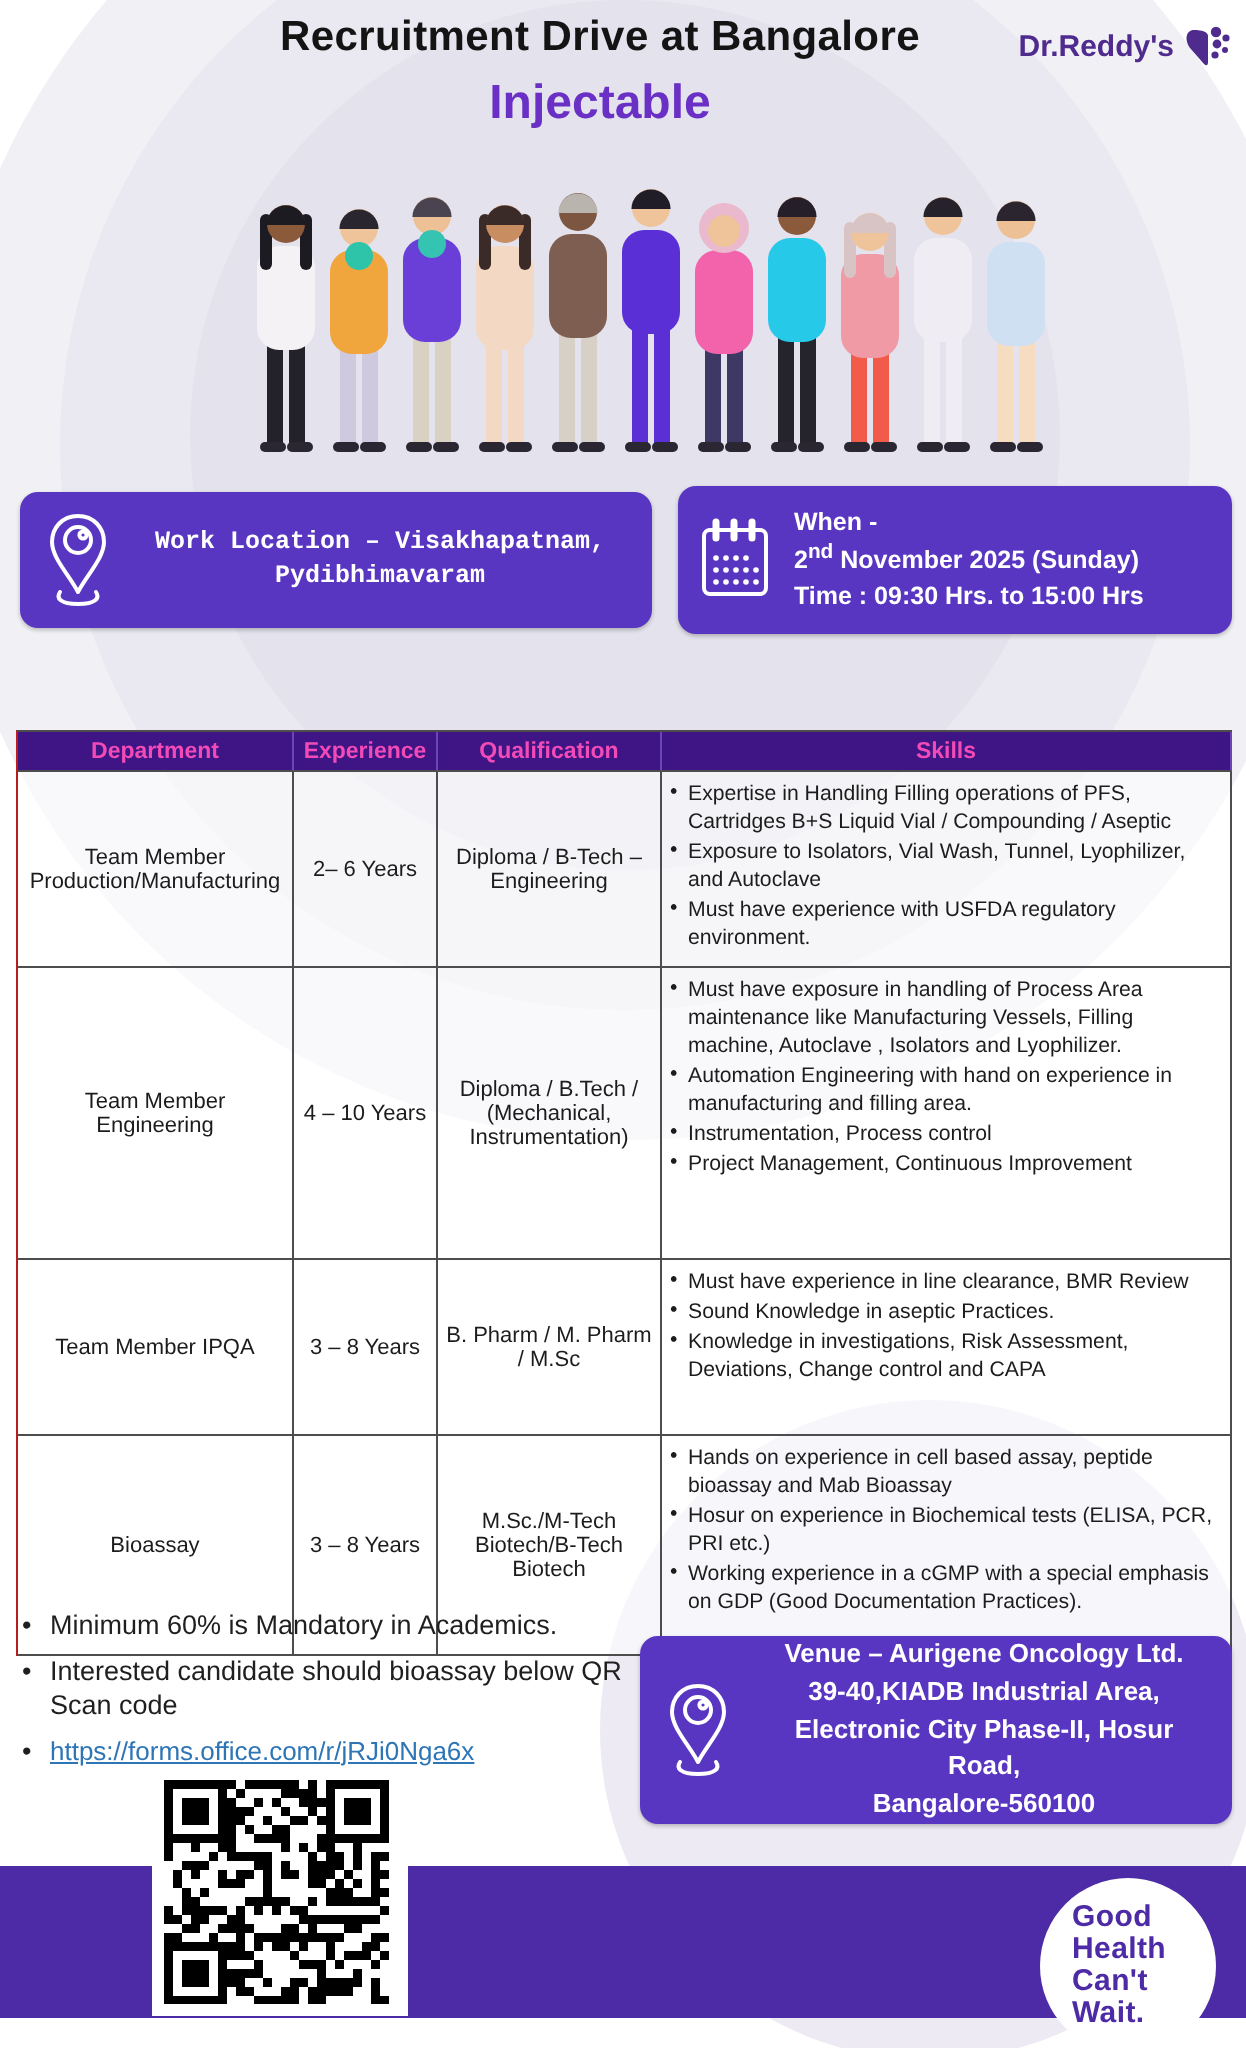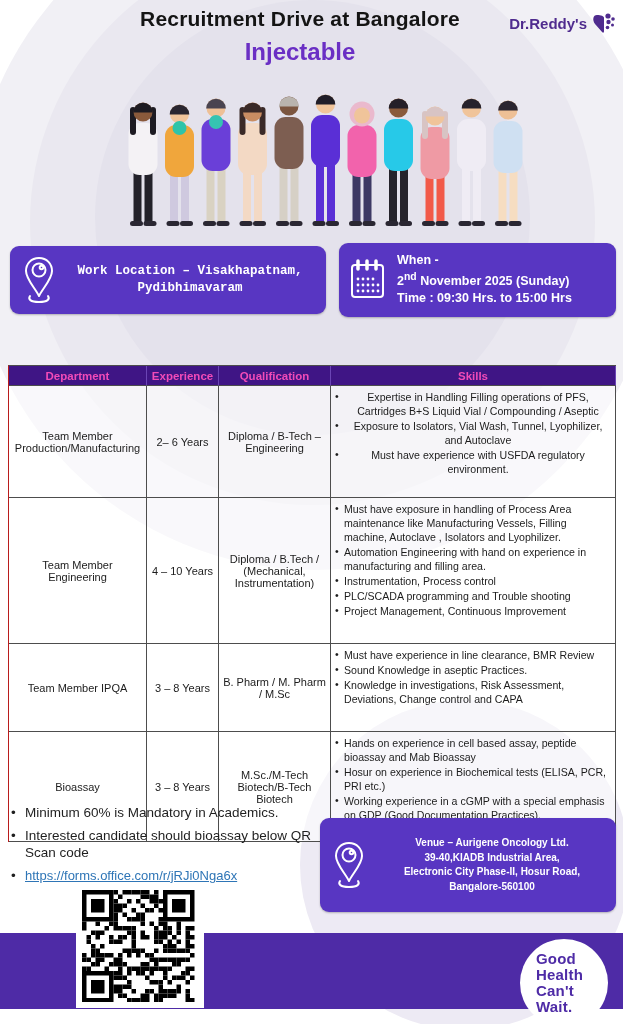--- a/index.html
+++ b/index.html
@@ -30,32 +30,32 @@
   
   .pill { position:absolute; background:#5836c2; border-radius:9px; color:#ffffff;
           display:flex; align-items:center; box-shadow:0 1px 2px rgba(0,0,0,.25); }
   .pill .txt { font-weight:bold; font-size:12.5px; line-height:1.4; }
   .pill-location { left:10px; top:246px; width:316px; height:68px;font-family:Liberation Mono, monospace; }
   .pill-location .txt { flex:1; text-align:center; padding-right:14px; }
   .pill-when { left:339px; top:243px; width:277px; height:74px; }
   .pill-when .txt { text-align:left; }
   .pill-icon { width:58px; display:flex; justify-content:center; flex:0 0 auto; }
   .pill-venue { left:320px; top:818px; width:296px; height:94px; }
-  .pill-venue .txt { flex:1; text-align:center; padding-right:10px; font-size:10px; line-height:1.45; }
+  .pill-venue .txt { flex:1; text-align:center; padding-right:10px; font-size:13px; line-height:1.45; }
 
   
   .jobs { position:absolute; left:8px; top:327px; width:607px;
           border-left:1px solid #b91c1c; border-top:1px solid #4d4d4d; background:rgba(255,255,255,.55);margin-top:38px; }
   .trow { display:grid; grid-template-columns:138px 72px 112px 285px; }
   .tcell { border-right:1px solid #4d4d4d; border-bottom:1px solid #4d4d4d;
            display:flex; align-items:center; justify-content:center; text-align:center;
            font-size:11px; padding:2px 4px; box-sizing:border-box; }
   .thead .tcell { background:#3f1585; color:#f24bb8; font-weight:bold; font-size:11.5px;
                   height:20px; padding:0; border-right-color:#6b45b5; }
-  .r1 .tcell { height:112px;text-align:center; } .r2 .tcell { height:146px; }
+  .r1 .tcell { height:98px; } .r2 .tcell { height:146px; }
   .r3 .tcell { height:88px; }  .r4 .tcell { height:110px; }
   .skills-cell { justify-content:flex-start; align-items:flex-start; text-align:left; padding:5px 3px 4px 3px; }
   ul.skills { margin:0; padding:0; list-style:none; font-size:10.6px; line-height:1.32; }
   ul.skills li { position:relative; padding-left:10px; margin-bottom:1px; }
   ul.skills li::before { content:"\2022"; position:absolute; left:1px; top:-1px; }
 
   
   .notes { position:absolute; left:8px; top:804px; width:310px; }
   ul.notes-list { margin:0; padding:0; list-style:none; font-size:13.5px; line-height:1.3; color:#1f1f1f; }
   ul.notes-list li { position:relative; padding-left:17px; margin-bottom:5px; }
@@ -254,21 +254,20 @@
 
       <div class="trow r2">
         <div class="tcell">Team Member Engineering</div>
         <div class="tcell">4 – 10 Years</div>
         <div class="tcell">Diploma / B.Tech / (Mechanical, Instrumentation)</div>
         <div class="tcell skills-cell">
           <ul class="skills">
             <li>Must have exposure in handling of Process Area maintenance like Manufacturing Vessels, Filling machine, Autoclave , Isolators and Lyophilizer.</li>
             <li>Automation Engineering with hand on experience in manufacturing and filling area.</li>
             <li>Instrumentation,  Process control</li>
-            <li>PLC/SCADA programming and Trouble shooting</li>
             <li>Project Management, Continuous Improvement</li>
           </ul>
         </div>
       </div>
 
       <div class="trow r3">
         <div class="tcell">Team Member IPQA</div>
         <div class="tcell">3 – 8 Years</div>
         <div class="tcell">B. Pharm / M. Pharm / M.Sc</div>
         <div class="tcell skills-cell">

